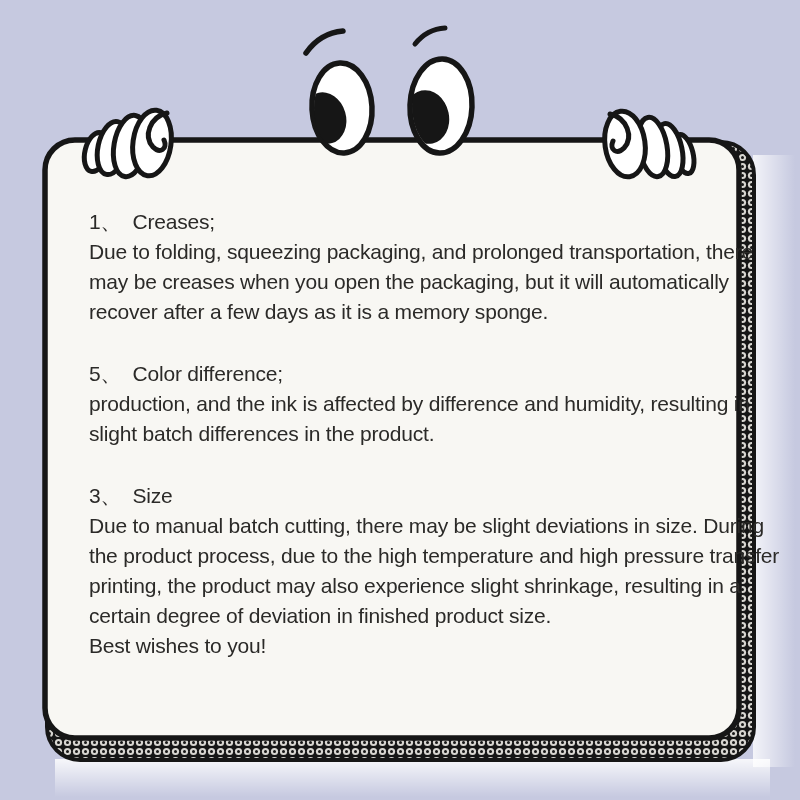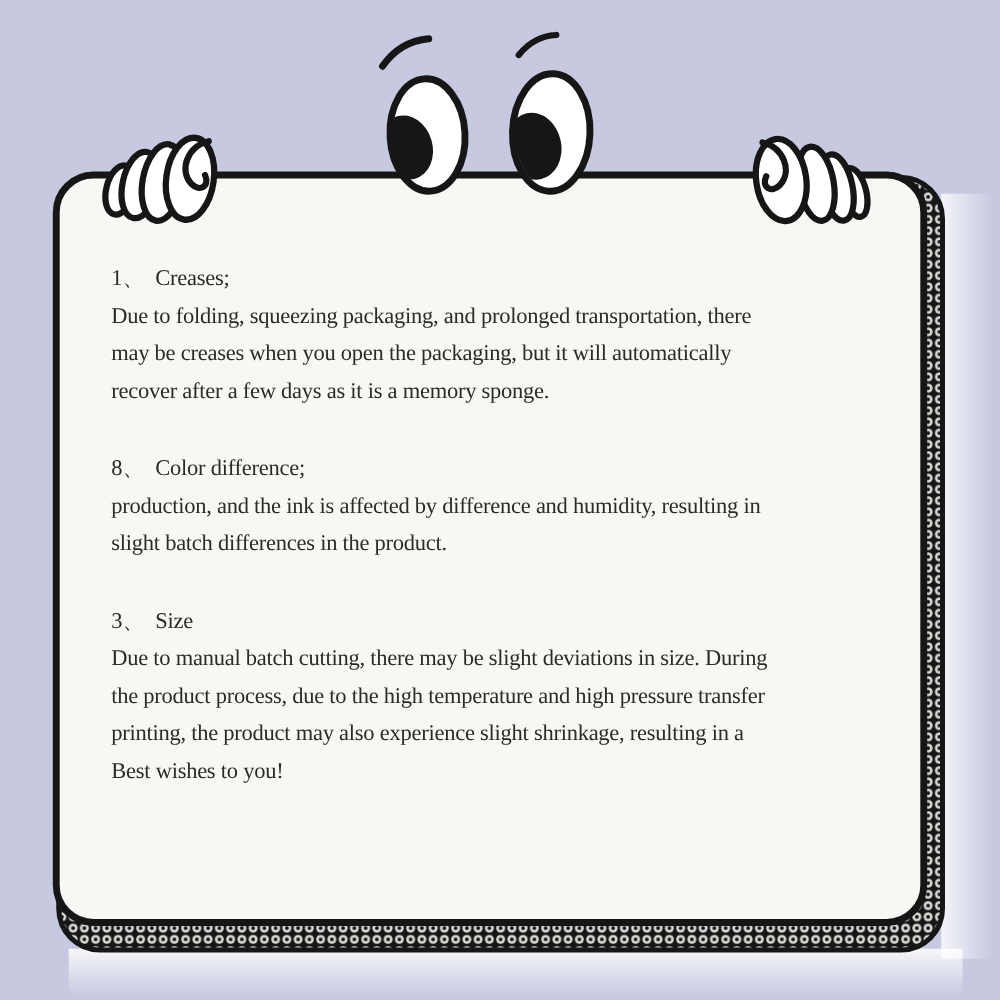--- a/index.html
+++ b/index.html
@@ -7,25 +7,24 @@
     position:relative;
     width:800px;height:800px;
     overflow:hidden;
     font-family:"Liberation Sans","DejaVu Sans",sans-serif;
   }
   .stage svg{position:absolute;left:0;top:0;}
   .text-block{
     position:absolute;
     left:89px;top:207px;
     width:648px;
-    font-size:18px;
+    font-size:21px;
     line-height:30px;
     letter-spacing:-0.2px;
     color:#2b2a28;
-    font-family:Liberation Serif, serif;
   }
   .notice-section{margin:0 0 32px 0;}
   .section-heading{white-space:pre;}
   .text-line{white-space:pre;}
 </style>
 </head>
 <body>
 
 <div class="stage">
 
@@ -94,27 +93,28 @@
   <div class="text-block">
 
     <div class="notice-section">
       <div class="section-heading">1、  Creases;</div>
       <div class="text-line">Due to folding, squeezing packaging, and prolonged transportation, there</div>
       <div class="text-line">may be creases when you open the packaging, but it will automatically</div>
       <div class="text-line">recover after a few days as it is a memory sponge.</div>
     </div>
 
     <div class="notice-section">
-      <div class="section-heading">8、  Color difference;</div>
+      <div class="section-heading">5、  Color difference;</div>
       <div class="text-line">production, and the ink is affected by difference and humidity, resulting in</div>
       <div class="text-line">slight batch differences in the product.</div>
     </div>
 
     <div class="notice-section" style="margin-bottom:16px">
       <div class="section-heading">3、  Size</div>
       <div class="text-line">Due to manual batch cutting, there may be slight deviations in size. During</div>
       <div class="text-line">the product process, due to the high temperature and high pressure transfer</div>
       <div class="text-line">printing, the product may also experience slight shrinkage, resulting in a</div>
+      <div class="text-line">certain degree of deviation in finished product size.</div>
       <div class="text-line">Best wishes to you!</div>
     </div>
 
   </div>
 </div>
 
 </body></html>

